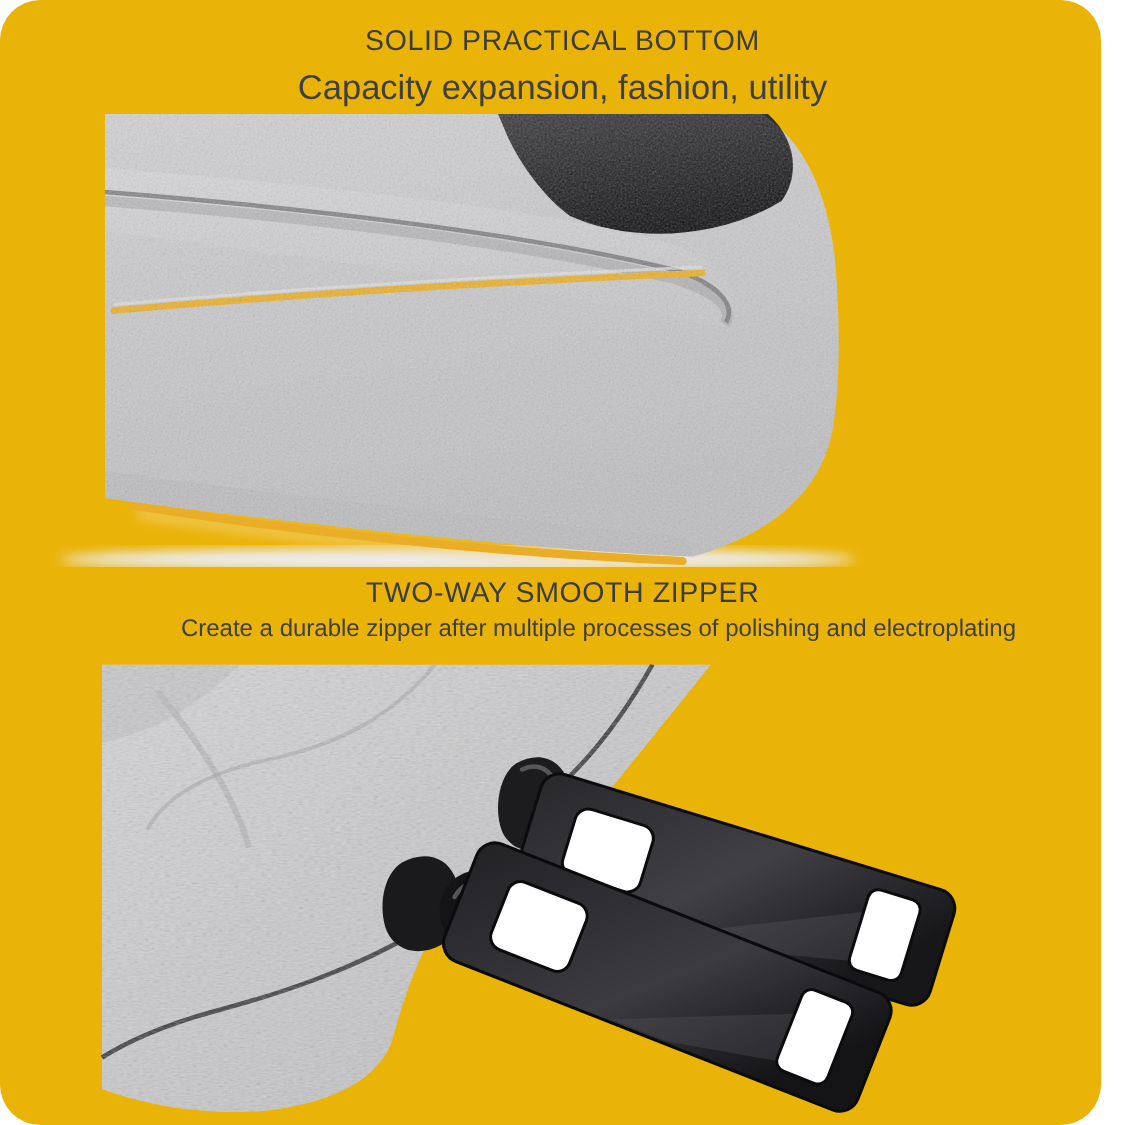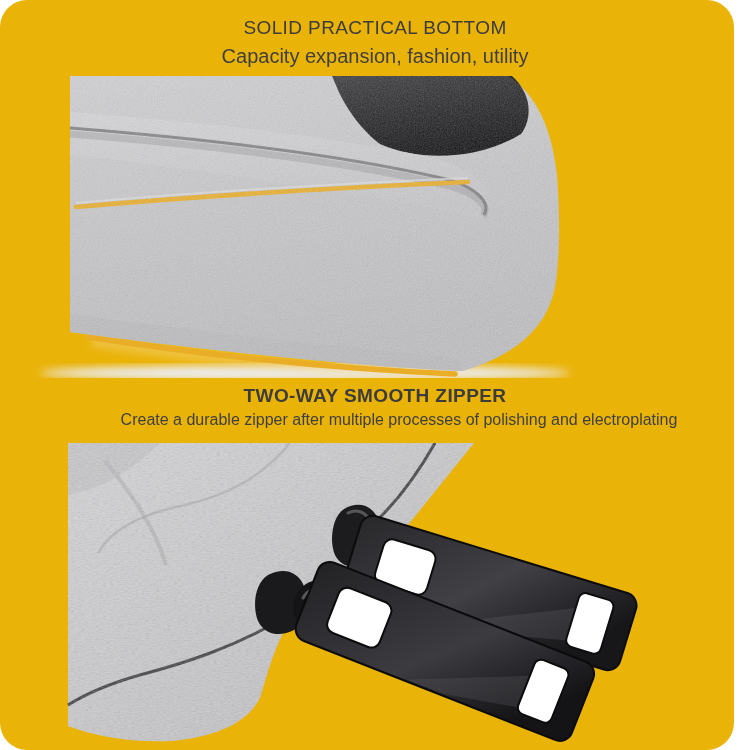--- a/index.html
+++ b/index.html
@@ -16,27 +16,27 @@
     position:absolute;left:0;width:750px;
     text-align:center;
     font-size:19px;
     letter-spacing:.4px;
     color:#3c3c3c;
     white-space:nowrap;
   }
   .feature-subtitle{
     position:absolute;left:0;width:750px;
     text-align:center;
-    font-size:20px;
+    font-size:23px;
     color:#3f3f3f;
     white-space:nowrap;
   }
   #title-1{top:17px;}
   #subtitle-1{top:45px;}
-  #title-2{top:385px;font-weight:bold;}
+  #title-2{top:385px;}
   #subtitle-2{top:411px;font-size:16px;margin-left:24px;}
   .photo{position:absolute;left:0;width:750px;}
   #photo-1{top:76px;height:302px;}
   #photo-2{top:443px;height:307px;}
   svg{display:block;}
 </style>
 </head>
 <body>
 
 <div class="canvas">

